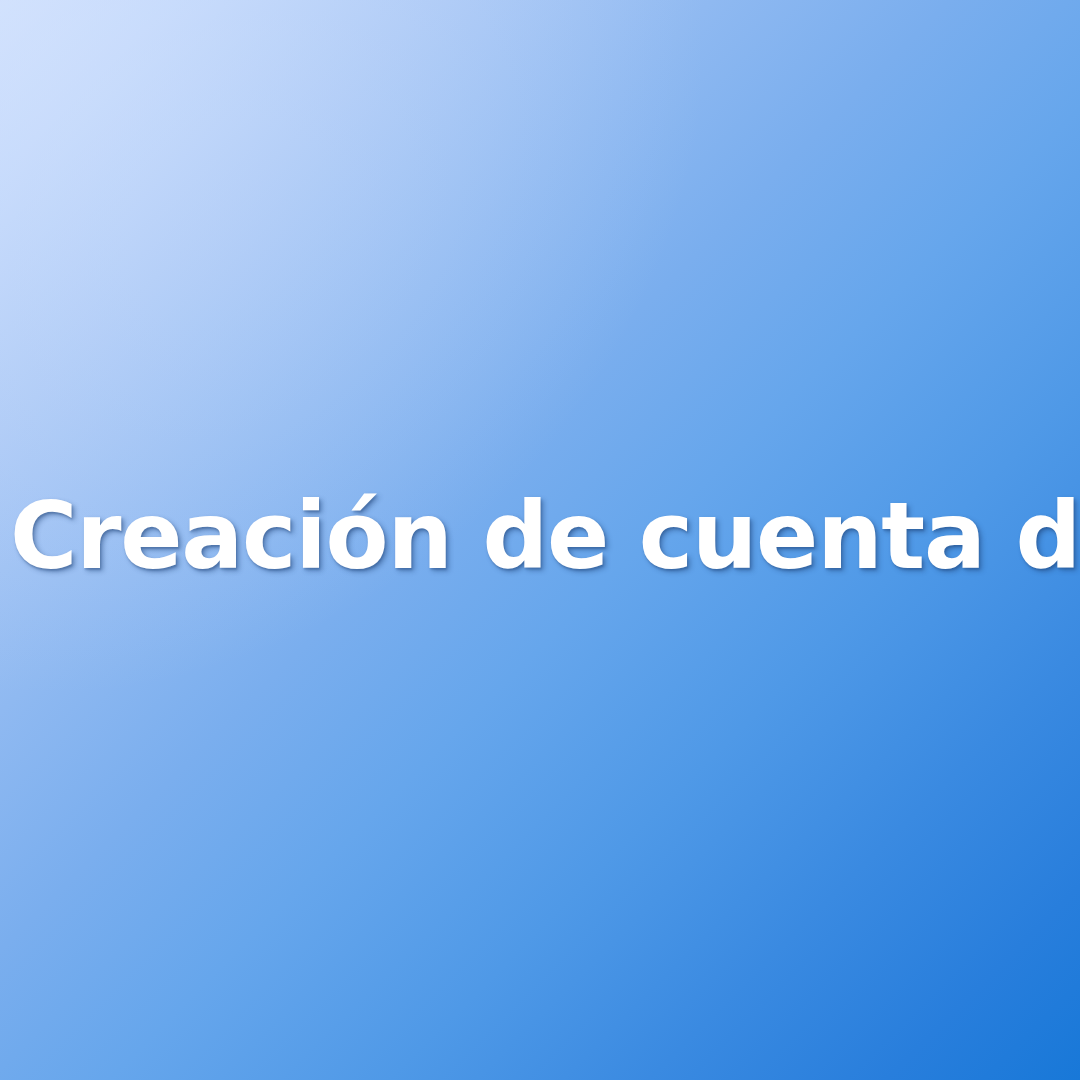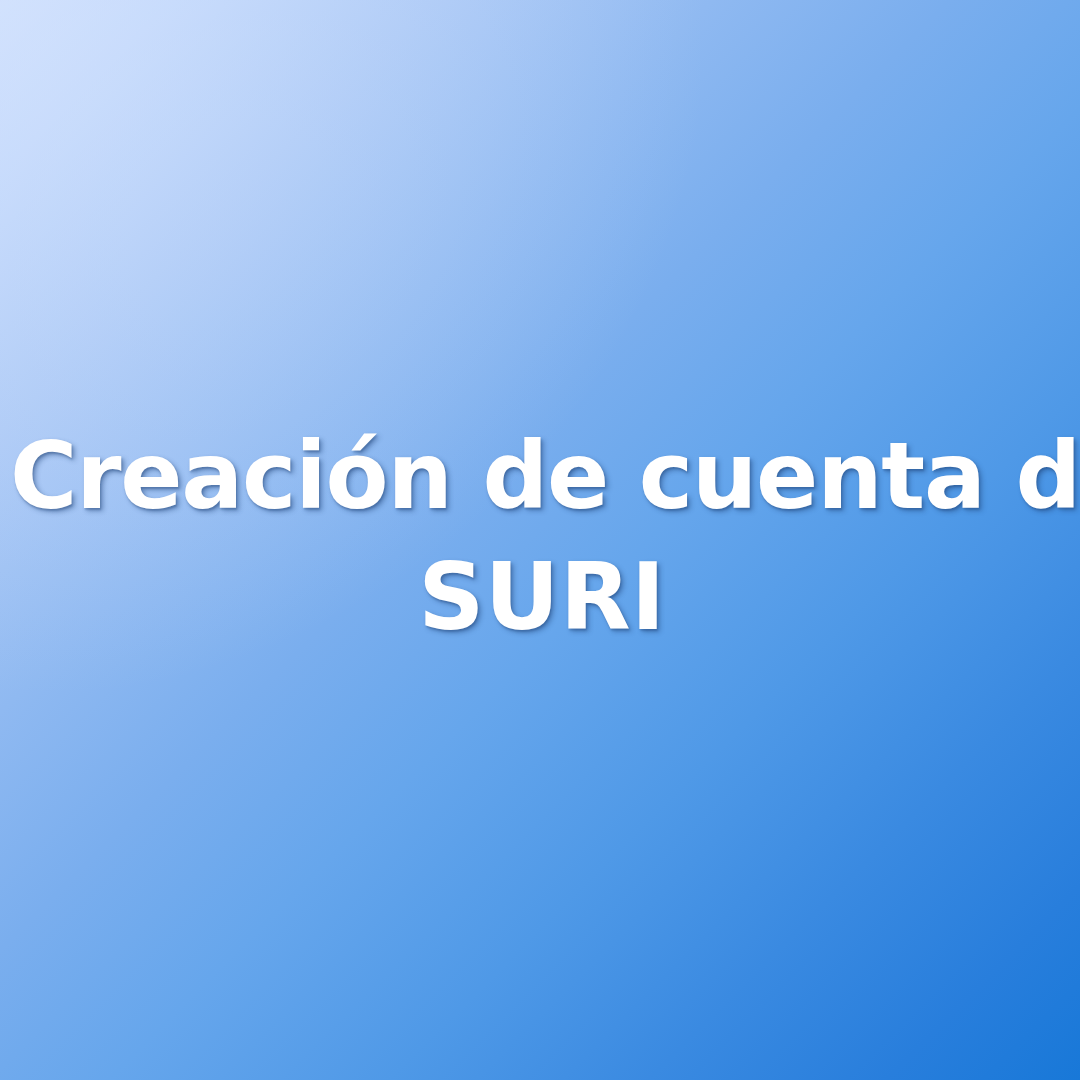--- a/index.html
+++ b/index.html
@@ -96,17 +96,16 @@
 </style>
 </head>
 <body>
 
 <div id="title-card">
 
   <div class="headline-block">
 
     <span class="headline-line line-primary" style="font-size: 91.8228px;">Creación de cuenta de</span>
 
-    <span class="headline-line line-secondary" style="font-size: 91.8228px;">SURI</span>
 
   </div>
 
 </div>
 
 </body></html>

